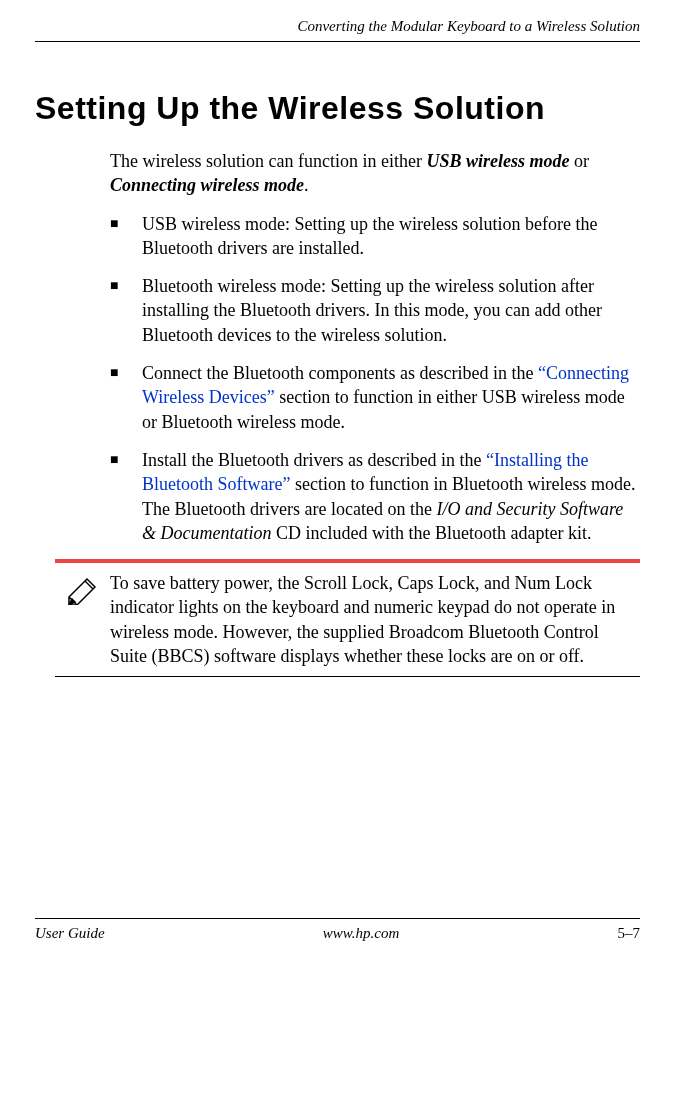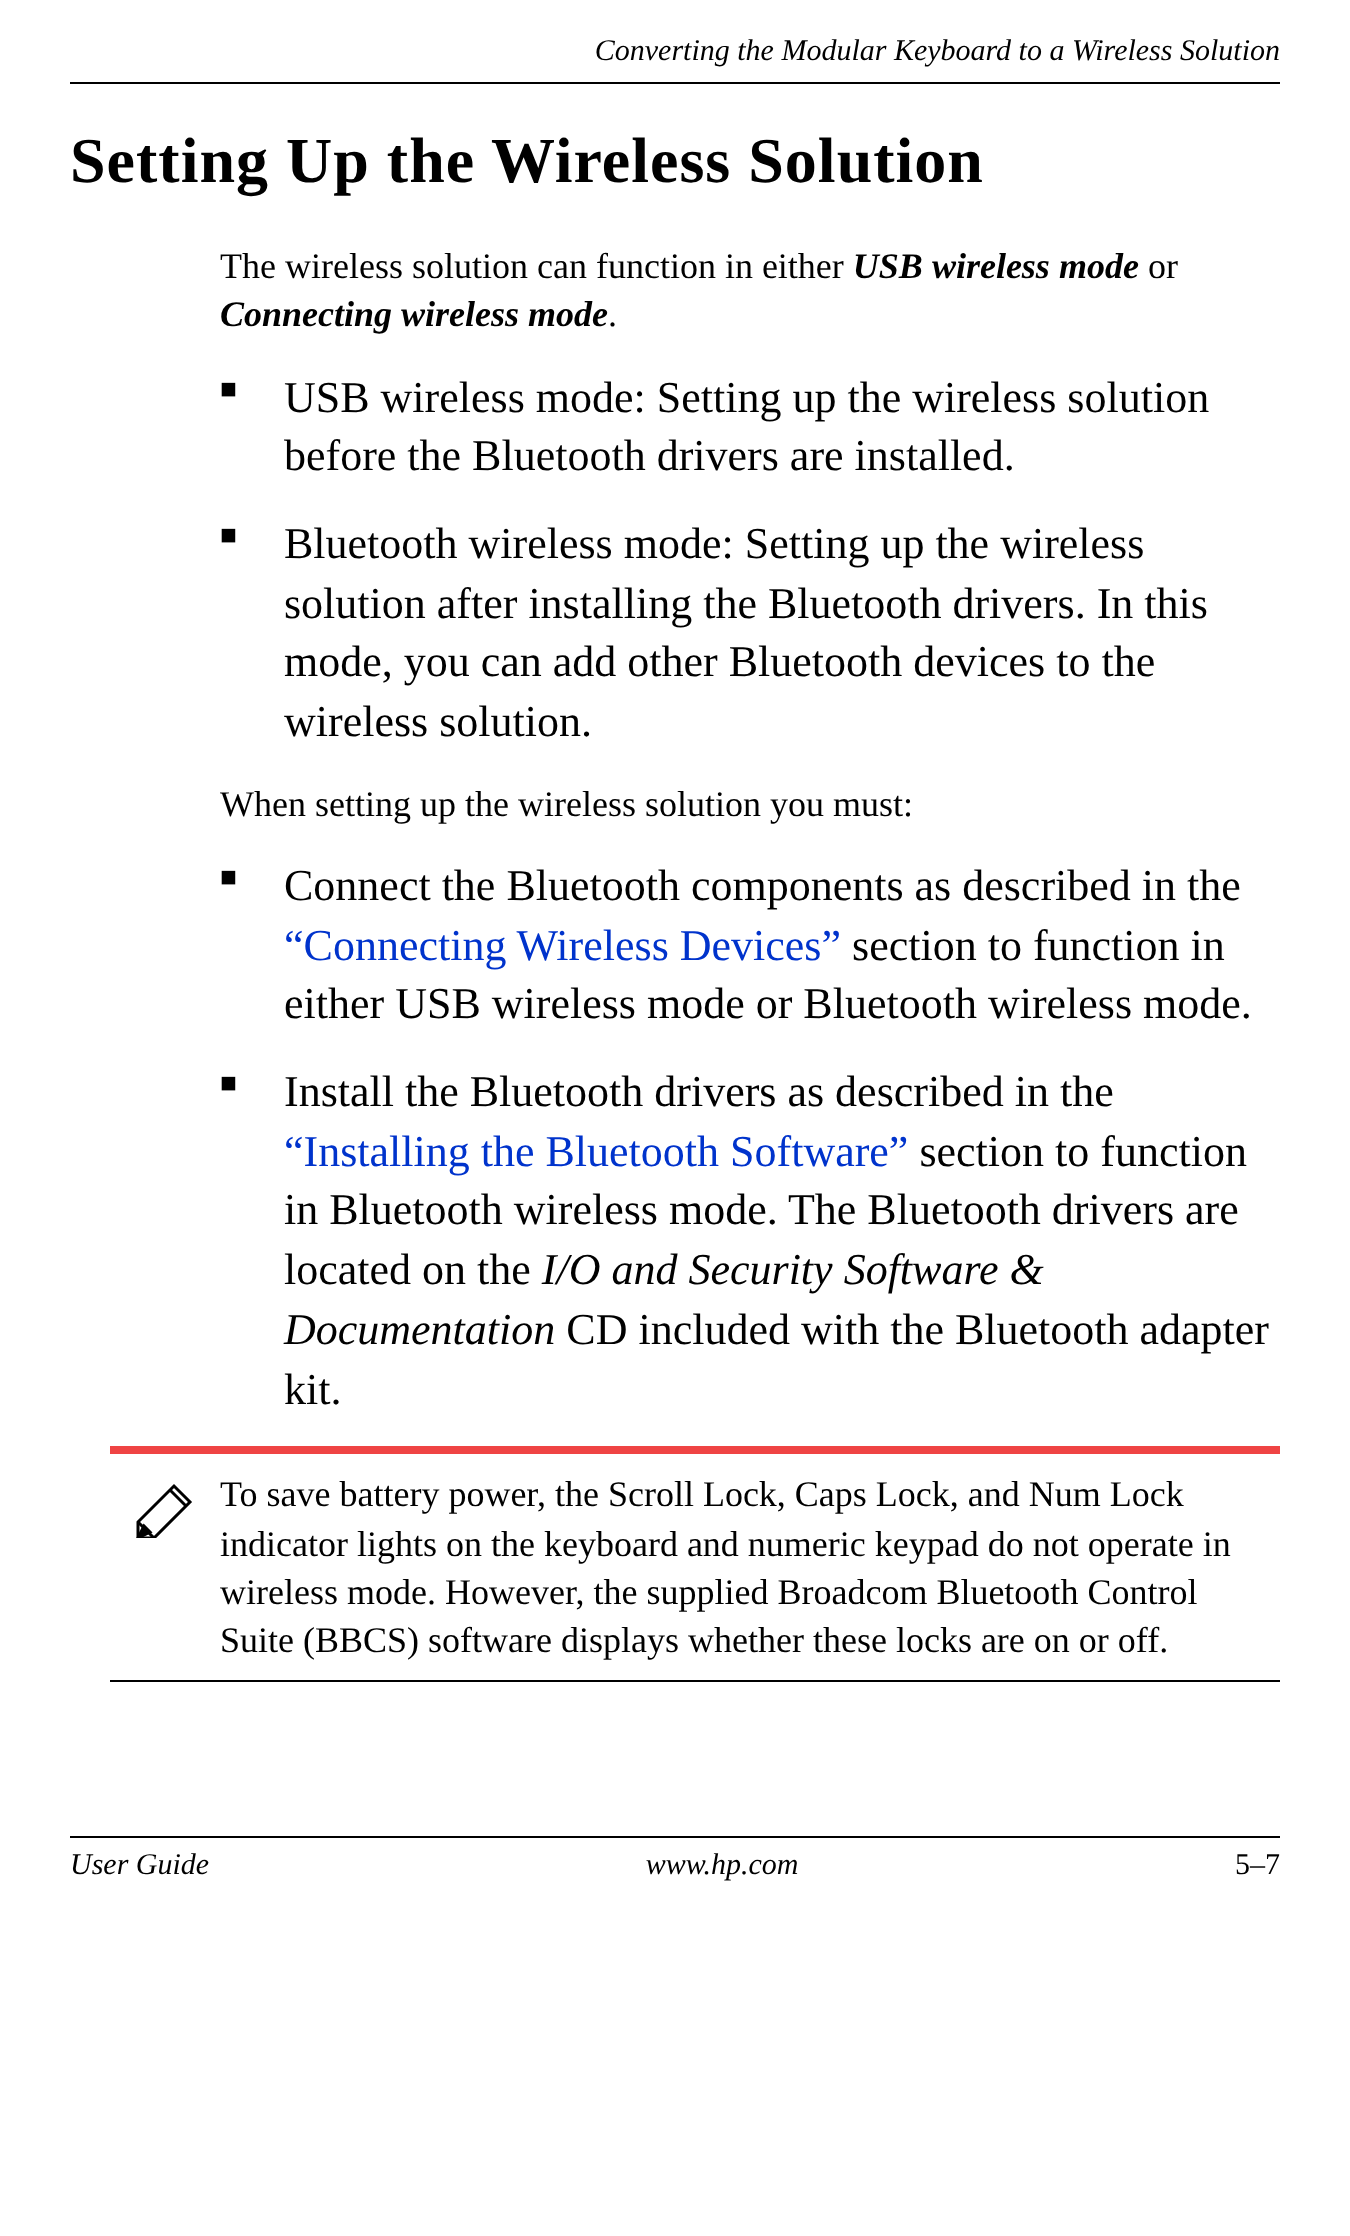--- a/index.html
+++ b/index.html
@@ -22,24 +22,24 @@
     }
     .header {
       text-align: right;
       font-style: italic;
       font-size: 15px;
       padding-top: 18px;
       padding-bottom: 6px;
       border-bottom: 1px solid #000;
     }
     .main-title {
-      font-family: Liberation Serif, serif;
+      font-family: Liberation Sans, sans-serif;
       font-weight: bold;
       font-size: 32px;
-      margin-top: 20px;
+      margin-top: 48px;
       margin-bottom: 22px;
       letter-spacing: 0.5px;
     }
     .content {
       padding-left: 75px;
       padding-right: 0px;
     }
     .para {
       font-size: 18px;
       line-height: 1.35;
@@ -56,21 +56,21 @@
       display: flex;
       margin-bottom: 14px;
     }
     .bullet-marker {
       flex: 0 0 32px;
       font-size: 14px;
       line-height: 1.7;
     }
     .bullet-text {
       flex: 1;
-      font-size: 22px;
+      font-size: 18px;
       line-height: 1.35;
     }
     .link {
       color: #0033cc;
     }
     .italic {
       font-style: italic;
     }
     .note-block {
       border-top: 4px solid #ef4444;
@@ -137,21 +137,20 @@
       <div class="bullet-item">
         <div class="bullet-marker">■</div>
         <div class="bullet-text">USB wireless mode: Setting up the wireless solution before the Bluetooth drivers are installed.</div>
       </div>
       <div class="bullet-item">
         <div class="bullet-marker">■</div>
         <div class="bullet-text">Bluetooth wireless mode: Setting up the wireless solution after installing the Bluetooth drivers. In this mode, you can add other Bluetooth devices to the wireless solution.</div>
       </div>
     </div>
 
-    <p class="para">When setting up the wireless solution you must:</p>
 
     <div class="bullet-list">
       <div class="bullet-item">
         <div class="bullet-marker">■</div>
         <div class="bullet-text">
           <span>Connect the Bluetooth components as described in the </span><span class="link">“Connecting Wireless Devices”</span><span> section to function in either USB wireless mode or Bluetooth wireless mode.</span>
         </div>
       </div>
       <div class="bullet-item">
         <div class="bullet-marker">■</div>

